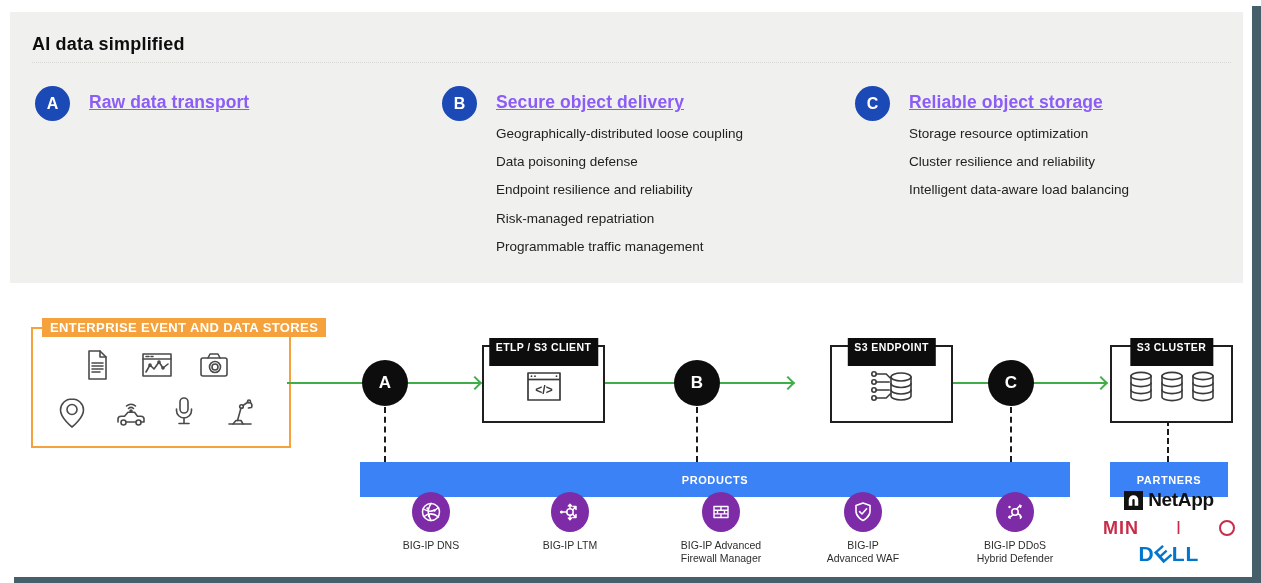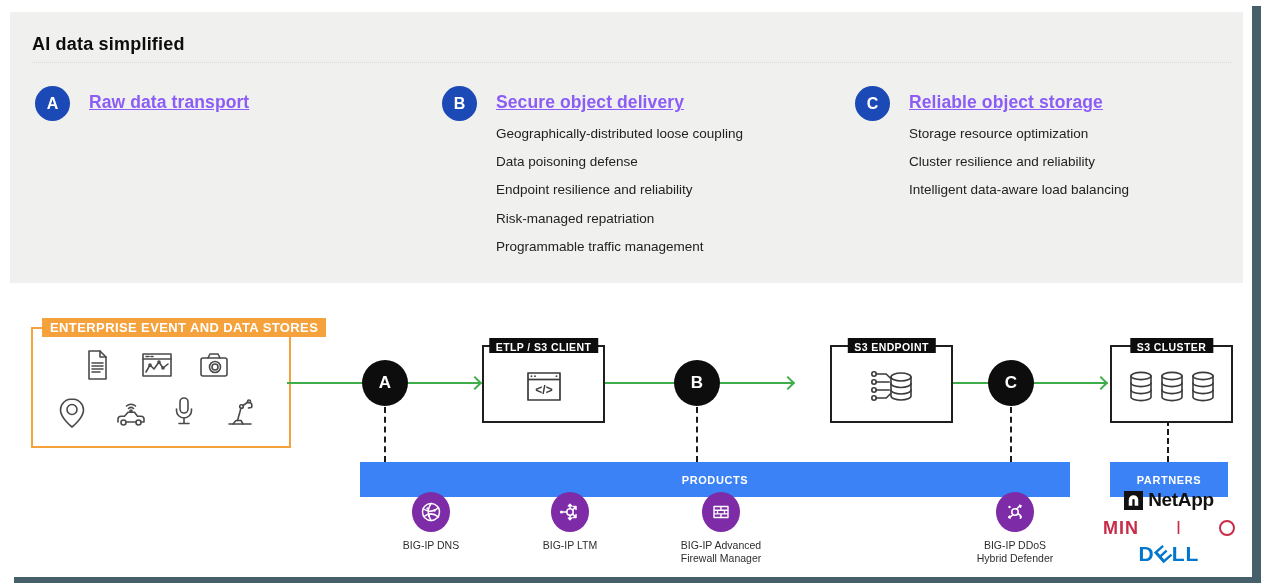--- a/index.html
+++ b/index.html
@@ -33,21 +33,21 @@
            font-size:17px;font-weight:bold;display:flex;align-items:center;justify-content:center;z-index:3;}
   .dash{position:absolute;width:0;border-left:2px dashed #1a1a1a;}
 
   .source-box{position:absolute;left:31px;top:327px;width:256px;height:117px;border:2px solid #f5a23c;background:#fff;}
   .source-tab{position:absolute;left:42px;top:318px;height:19px;line-height:19px;padding:0 8px;background:#f5a23c;
               color:#fff;font-size:13px;font-weight:bold;letter-spacing:.4px;white-space:nowrap;z-index:2;}
   .src-ico{position:absolute;width:36px;height:36px;}
 
   .node{position:absolute;top:345px;width:119px;height:74px;border:2px solid #1f1f1f;background:#fff;z-index:2;}
   .node-tab{position:absolute;left:50%;top:-9px;transform:translateX(-50%);background:#0d0d0d;color:#fff;
-            height:15px;line-height:19px;padding:0 7px;font-size:10.5px;font-weight:bold;letter-spacing:.4px;white-space:nowrap;}
+            height:28px;line-height:19px;padding:0 7px;font-size:10.5px;font-weight:bold;letter-spacing:.4px;white-space:nowrap;}
   .node-ico{position:absolute;left:50%;top:54%;transform:translate(-50%,-50%);}
 
   .bar{position:absolute;top:462px;height:35px;background:#3b82f6;color:#fff;font-size:11px;font-weight:bold;
        letter-spacing:.6px;display:flex;align-items:center;justify-content:center;}
   .products-bar{left:360px;width:710px;}
   .partners-bar{left:1110px;width:118px;}
 
   .product{position:absolute;top:492px;width:140px;text-align:center;}
   .pico{width:38px;height:40px;border-radius:50%;background:#7d2ba6;margin:0 auto;display:flex;align-items:center;justify-content:center;}
   .plabel{margin-top:7px;font-size:10.5px;line-height:1.25;color:#2e2e2e;}
@@ -268,20 +268,32 @@
         <path d="M5 10.2 h14 M5 13.9 h14"></path>
         <path d="M12 6.5 v3.7 M8.5 10.2 v3.7 M15.5 10.2 v3.7 M12 13.9 v3.6"></path>
       </svg>
     </div>
     <div class="plabel">
       <div>BIG-IP Advanced</div>
         <div>Firewall Manager</div>
     </div>
   </div>
 
+  <div class="product" style="left:793px;">
+    <div class="pico">
+      <svg width="24" height="24" viewBox="0 0 24 24" fill="none" stroke="#fff" stroke-width="1.6" stroke-linecap="round" stroke-linejoin="round">
+        <path d="M12 3 l7 2.6 v6 c0 5.4-7 8.9-7 8.9 s-7-3.5-7-8.9 v-6 z"></path>
+        <path d="M8.6 11.6 l2.4 2.4 4.6-5.2"></path>
+      </svg>
+    </div>
+    <div class="plabel">
+      <div>BIG-IP</div>
+        <div>Advanced WAF</div>
+    </div>
+  </div>
 
   <div class="product" style="left:945px;">
     <div class="pico">
       <svg width="24" height="24" viewBox="0 0 24 24" fill="none" stroke="#fff" stroke-width="1.5" stroke-linecap="round" stroke-linejoin="round">
         <circle cx="12" cy="12" r="3.2"></circle>
         <path d="M13.8 9.2 q1.6-2.8 4-3.4 M16.6 5.2 l1.4 .5 -.5 1.5"></path>
         <path d="M10 14.6 q-2 2.6-4.2 2.8 M6.8 16 l-1.2 1.2 1.5 .9"></path>
         <path d="M14.8 13.8 q2.6 .8 3.4 3 M17 16.2 l1.3 .8 -1 1.2"></path>
         <circle cx="6.5" cy="7" r="1.2" fill="#fff" stroke="none"></circle>
       </svg>

